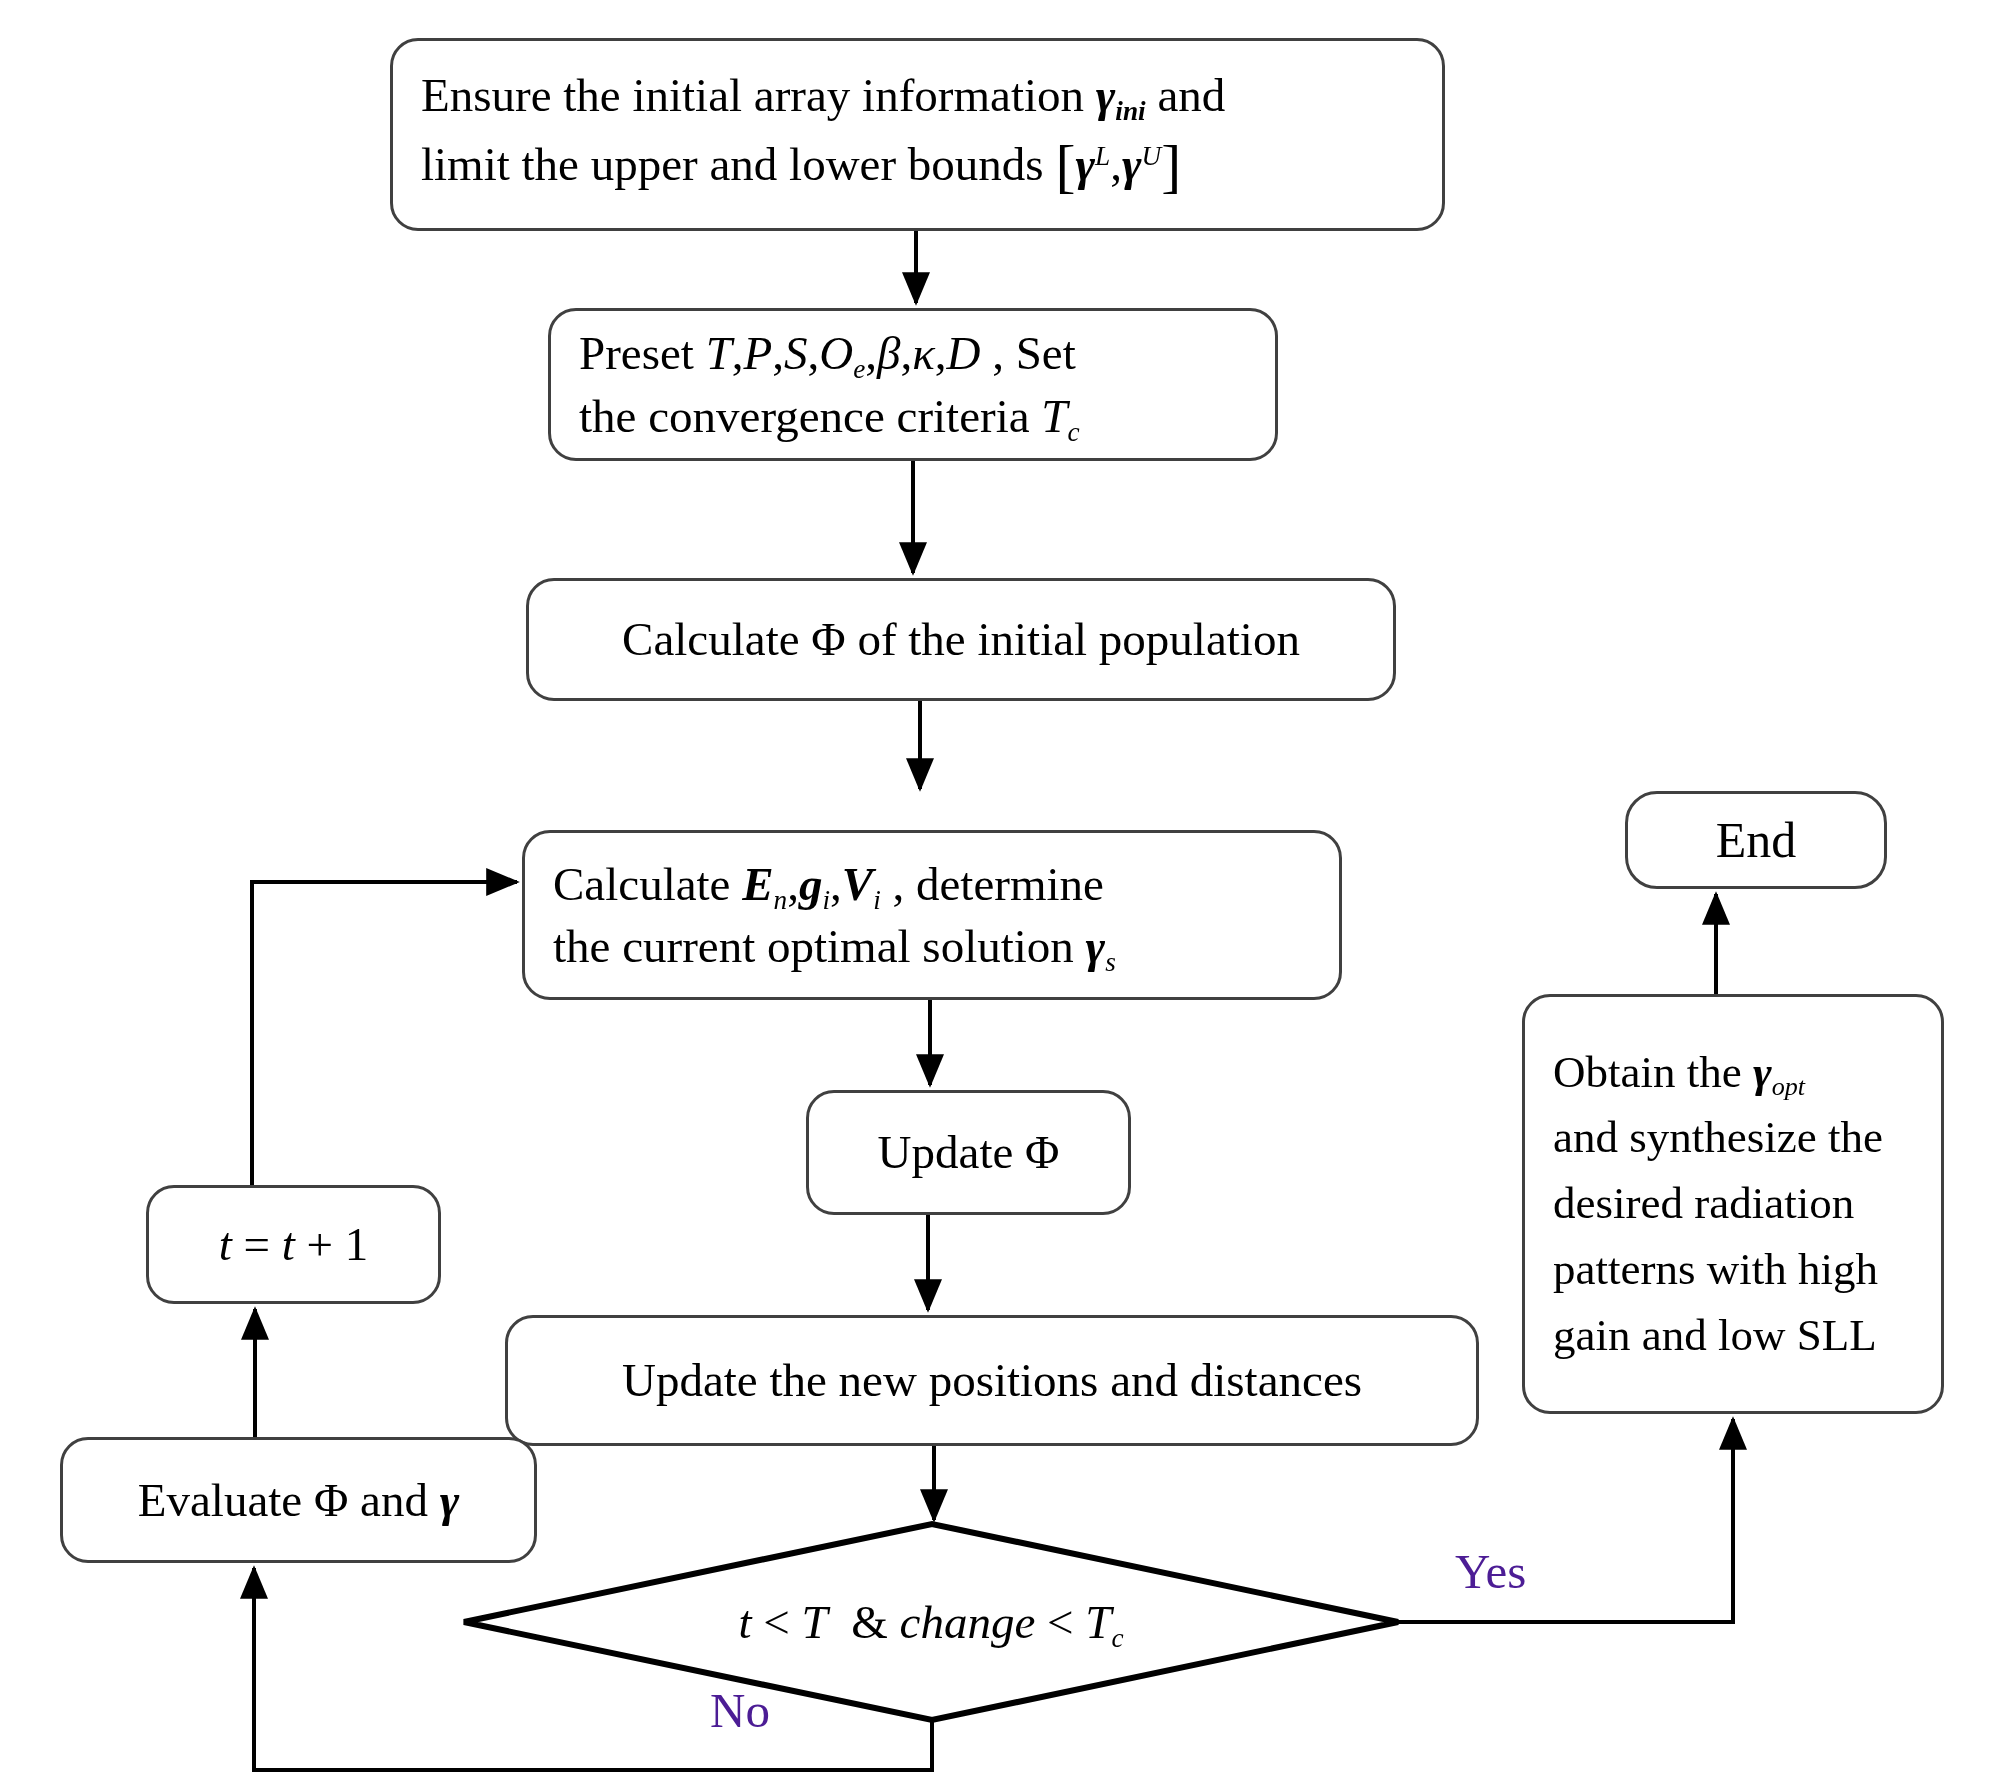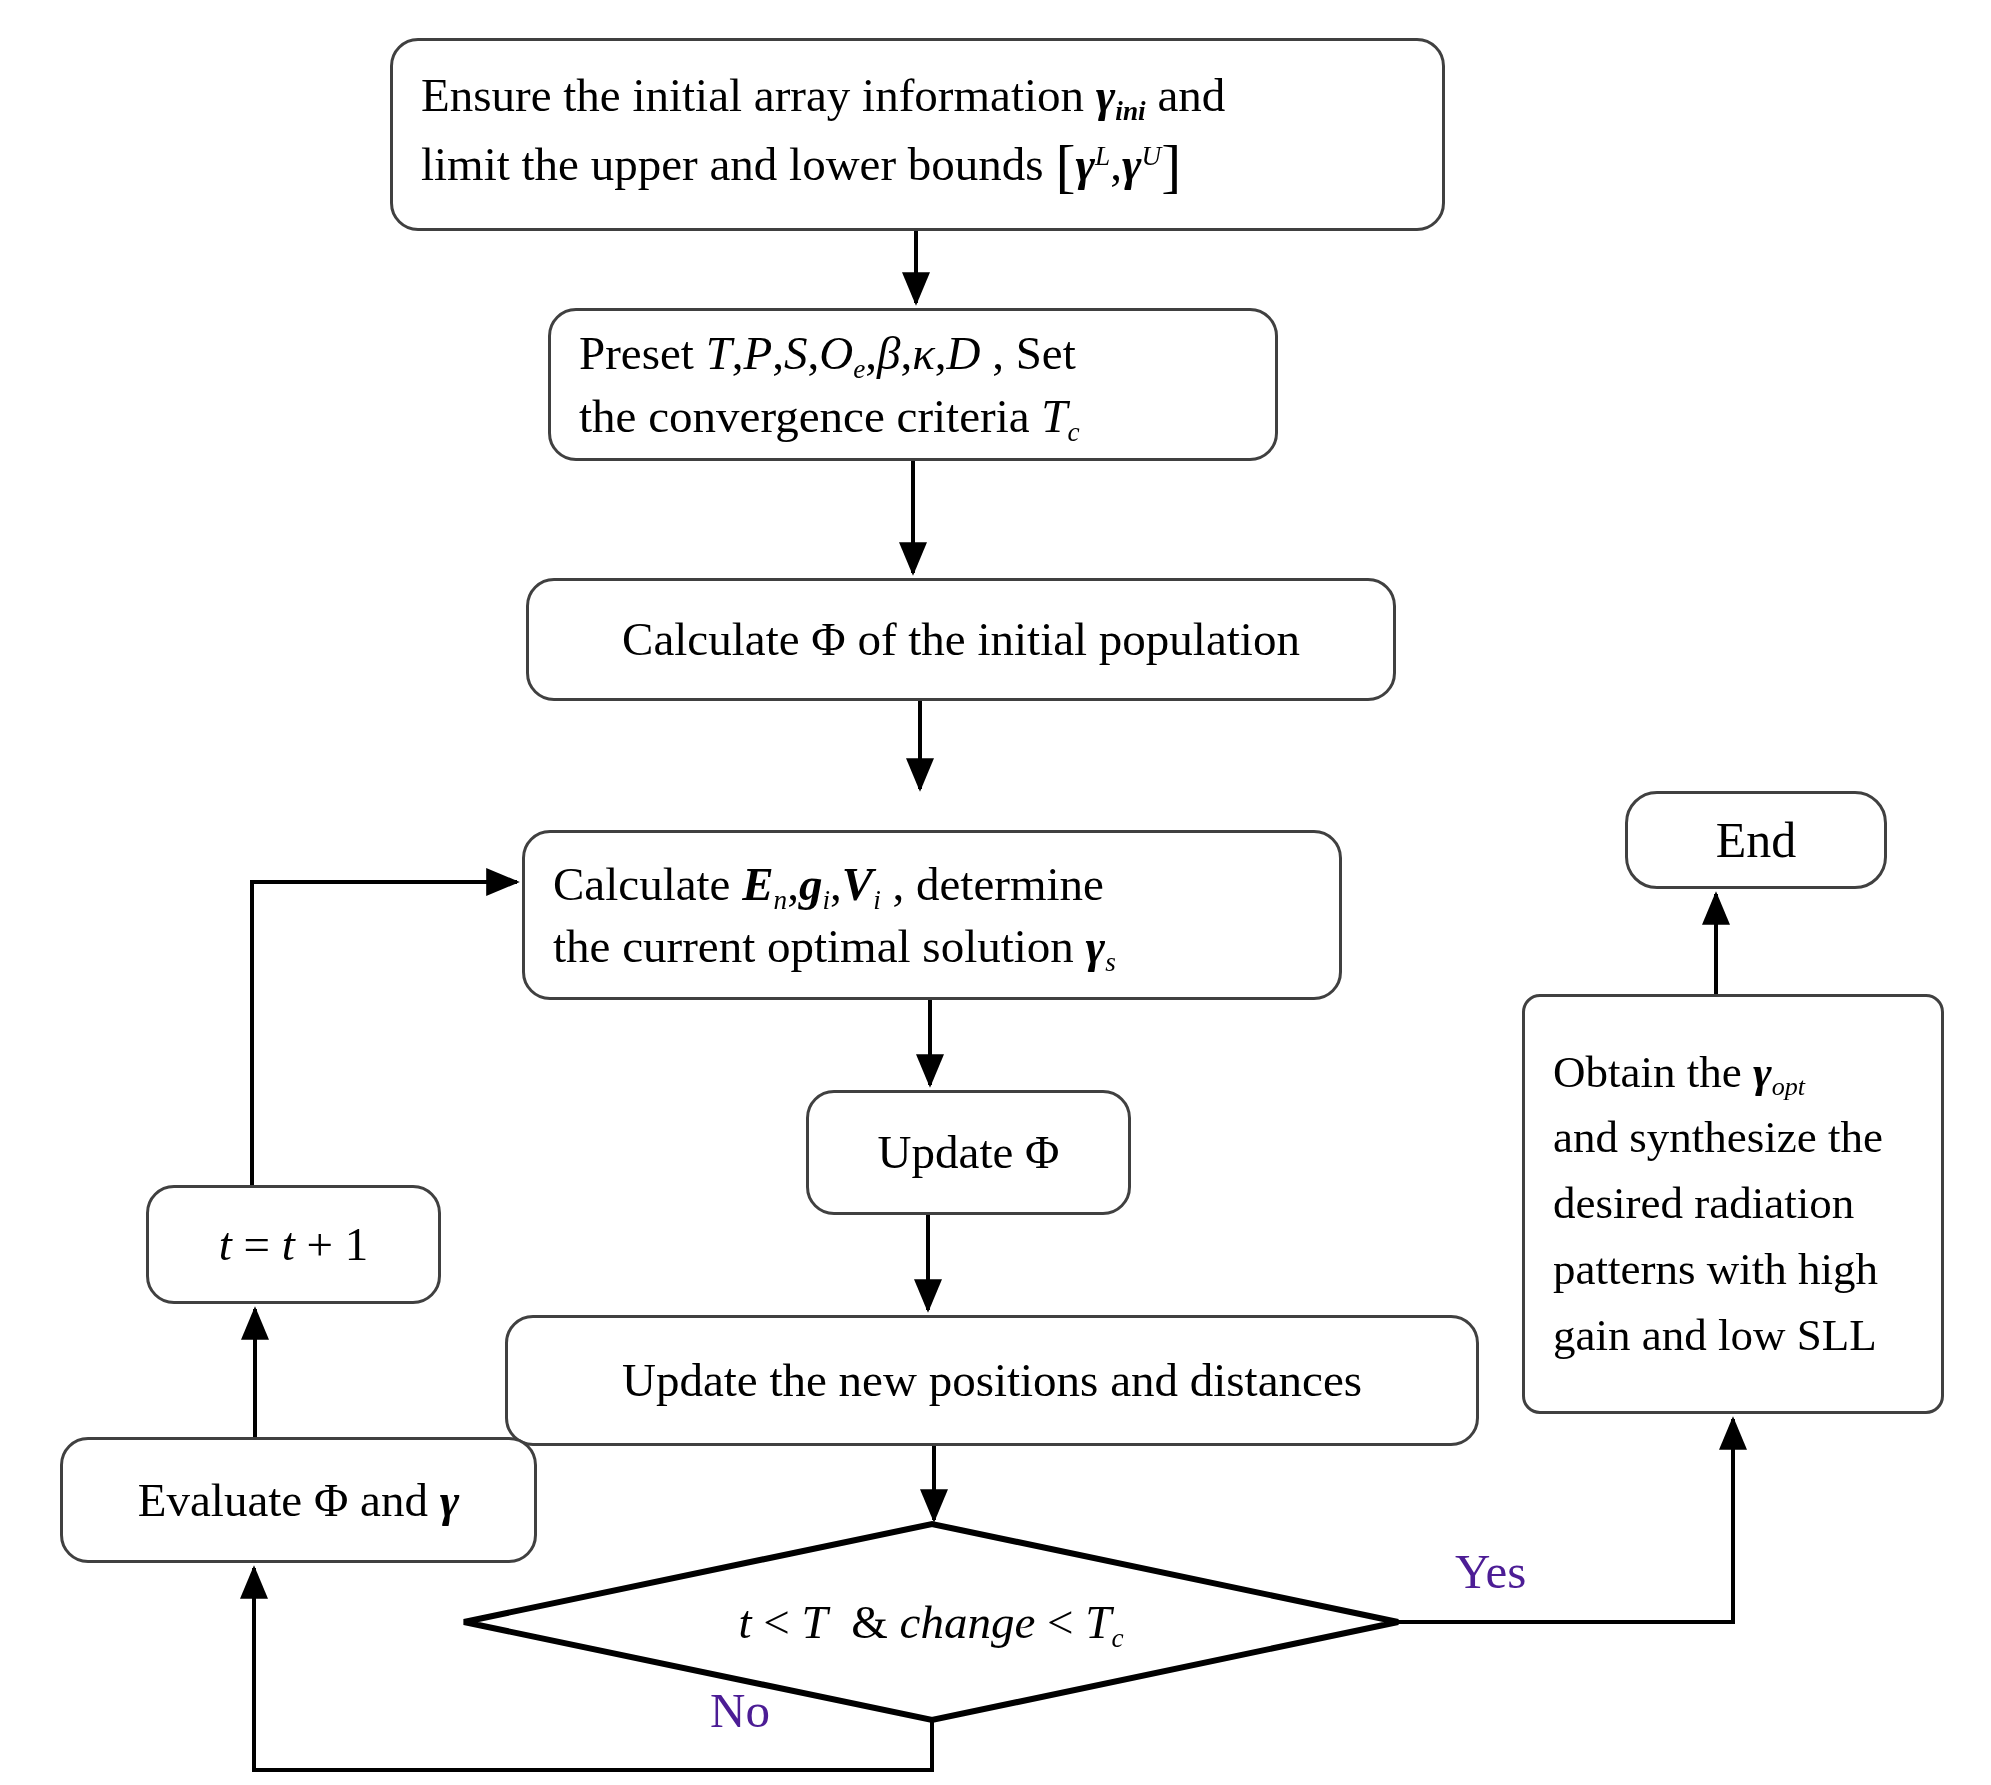--- a/index.html
+++ b/index.html
@@ -122,21 +122,21 @@
   </div>
 
   <div class="node center-align" style="left:105px; top:1185px; width:295px; height:119px;">
     <div class="tline"><i>t</i> = <i>t</i> + 1</div>
   </div>
 
   <div class="node center-align" style="left:19px; top:1437px; width:477px; height:126px;">
     <div class="tline">Evaluate Φ and <b><i>γ</i></b></div>
   </div>
 
-  <div class="node left-align" style="left:1522px; top:994px; width:422px; height:420px; border-radius:18px; font-size:45px;">
+  <div class="node left-align" style="left:1522px; top:994px; width:422px; height:420px; border-radius:28px; font-size:45px;">
     <div class="obtain-text">Obtain the <b><i>γ</i></b><sub><i>opt</i></sub><br>and synthesize the<br>desired radiation<br>patterns with high<br>gain and low SLL</div>
   </div>
 
   <div class="node center-align" style="left:1584px; top:791px; width:262px; height:98px; border-radius:32px; font-size:50px;">
     <div class="tline">End</div>
   </div>
 
   <div class="diamond-label" style="left:464px; top:1524px; width:934px; height:196px;">
     <span><i>t</i> &lt; <i>T</i> &nbsp;&amp; <i>change</i> &lt; <i>T</i><sub><i>c</i></sub></span>
   </div>

